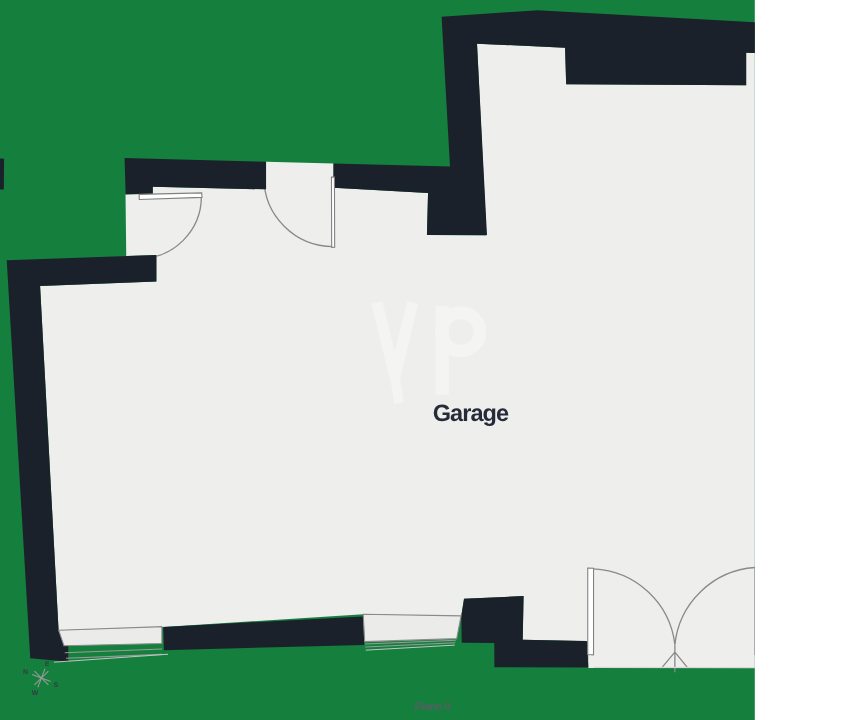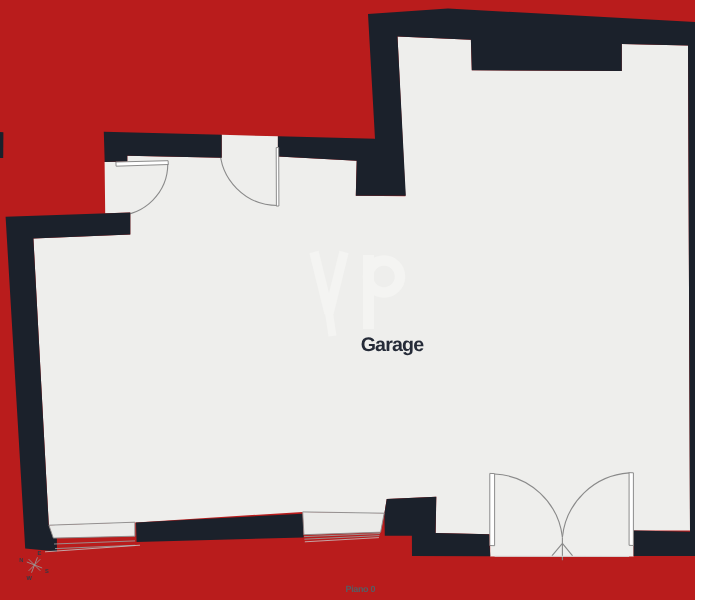--- a/index.html
+++ b/index.html
@@ -1,17 +1,17 @@
 <!DOCTYPE html>
 <html><head>
 <meta charset="utf-8">
 <style>
   html,body{margin:0;padding:0;background:#ffffff;}
-  .wrap{position:relative;width:695px;height:600px;overflow:hidden;background:#b91c1c;
-        font-family:"Liberation Sans", sans-serif;}
+  .wrap{position:relative;width:594px;height:600px;overflow:hidden;background:#15803d;
+        font-family:"Liberation Sans", sans-serif;padding-left:35px;}
   svg{position:absolute;left:0;top:0;}
   text{-webkit-font-smoothing:antialiased;text-rendering:geometricPrecision;}
 </style>
 </head>
 <body>
 <div class="wrap">
 <svg width="718" height="600" viewBox="0 0 718 600">
 
   <polygon fill="#eeeeec" points="104.6,162.1 127.3,161.5 127.3,155.7 221.7,157.8 221.7,134.8 277.9,136.3 277.9,156.5 356.7,160.8 355.8,195.8 405.4,196.3 397.5,36.4 470.9,39.7 471.8,70.2 621.8,71.1 621.8,43.9 688,45.4 690,530.6 633.6,530.6 633.6,556.6 490.2,556.6 490.2,534.3 435.6,533.1 436.3,496.7 386.7,498.9 384.4,513.4 302.7,511.9 136,522.4 48.8,525.2 33.4,238.4 130.3,234.6 130.3,212.4 105.2,213.3"></polygon>
 

